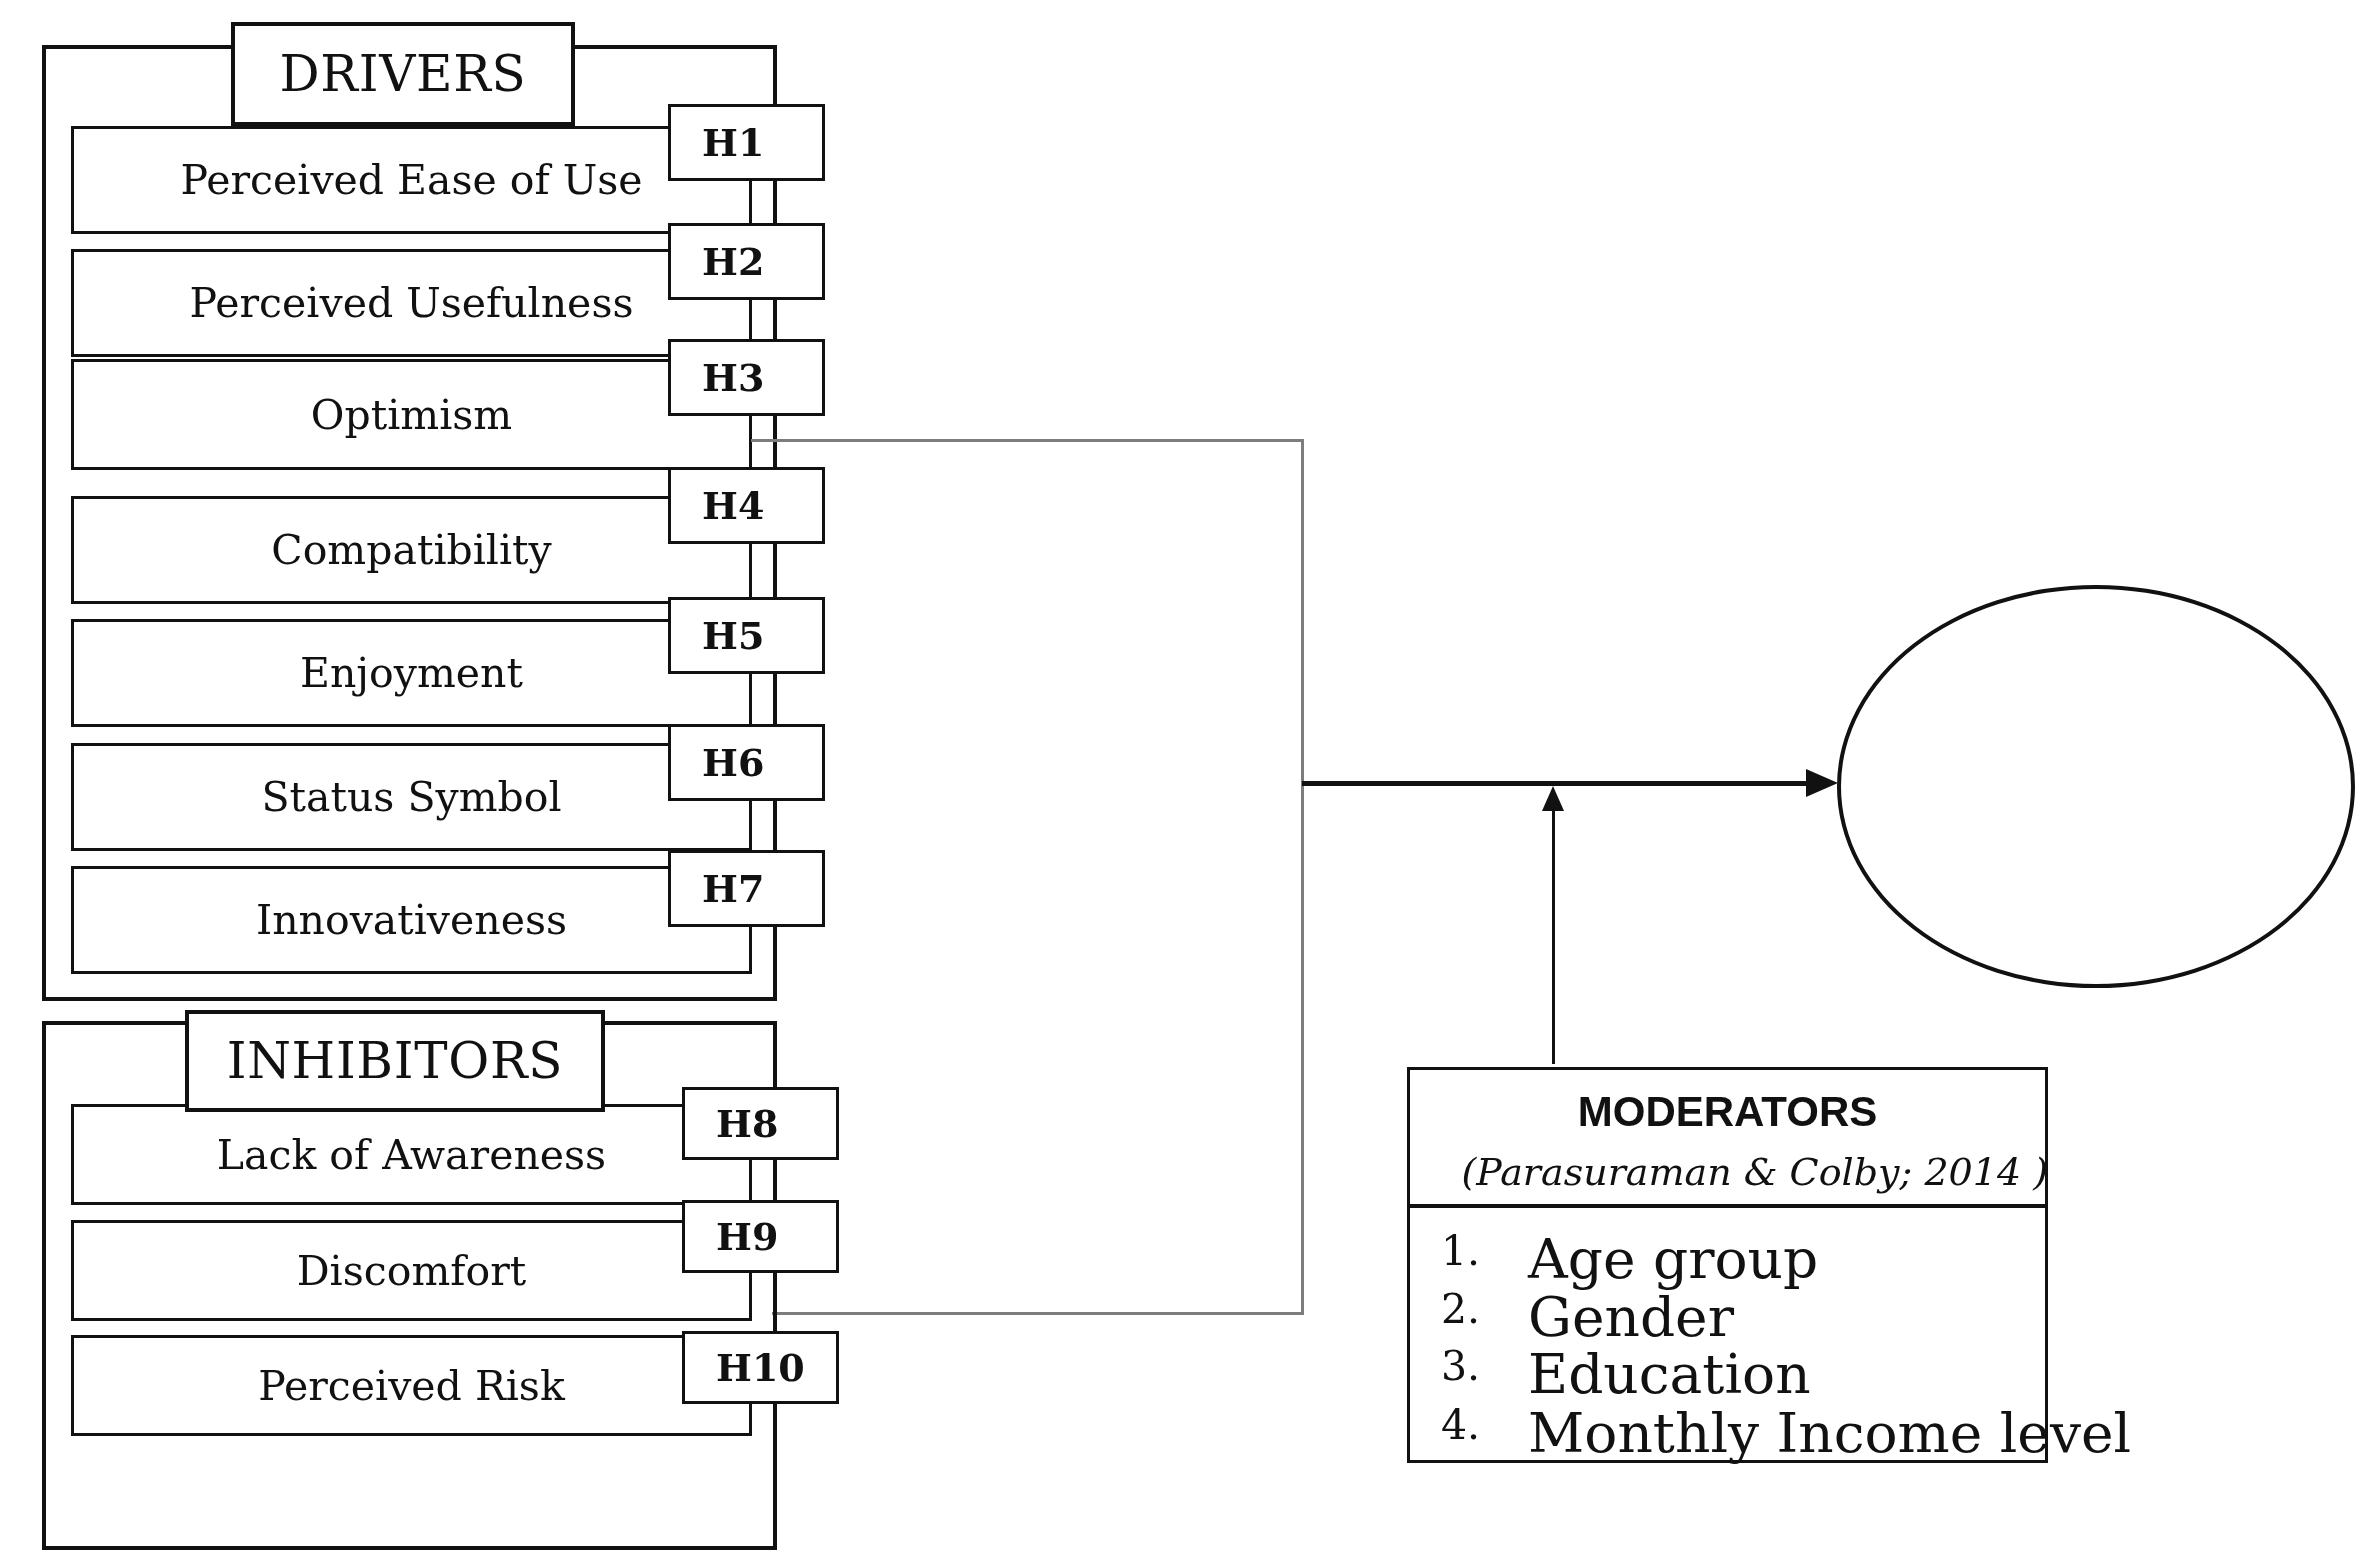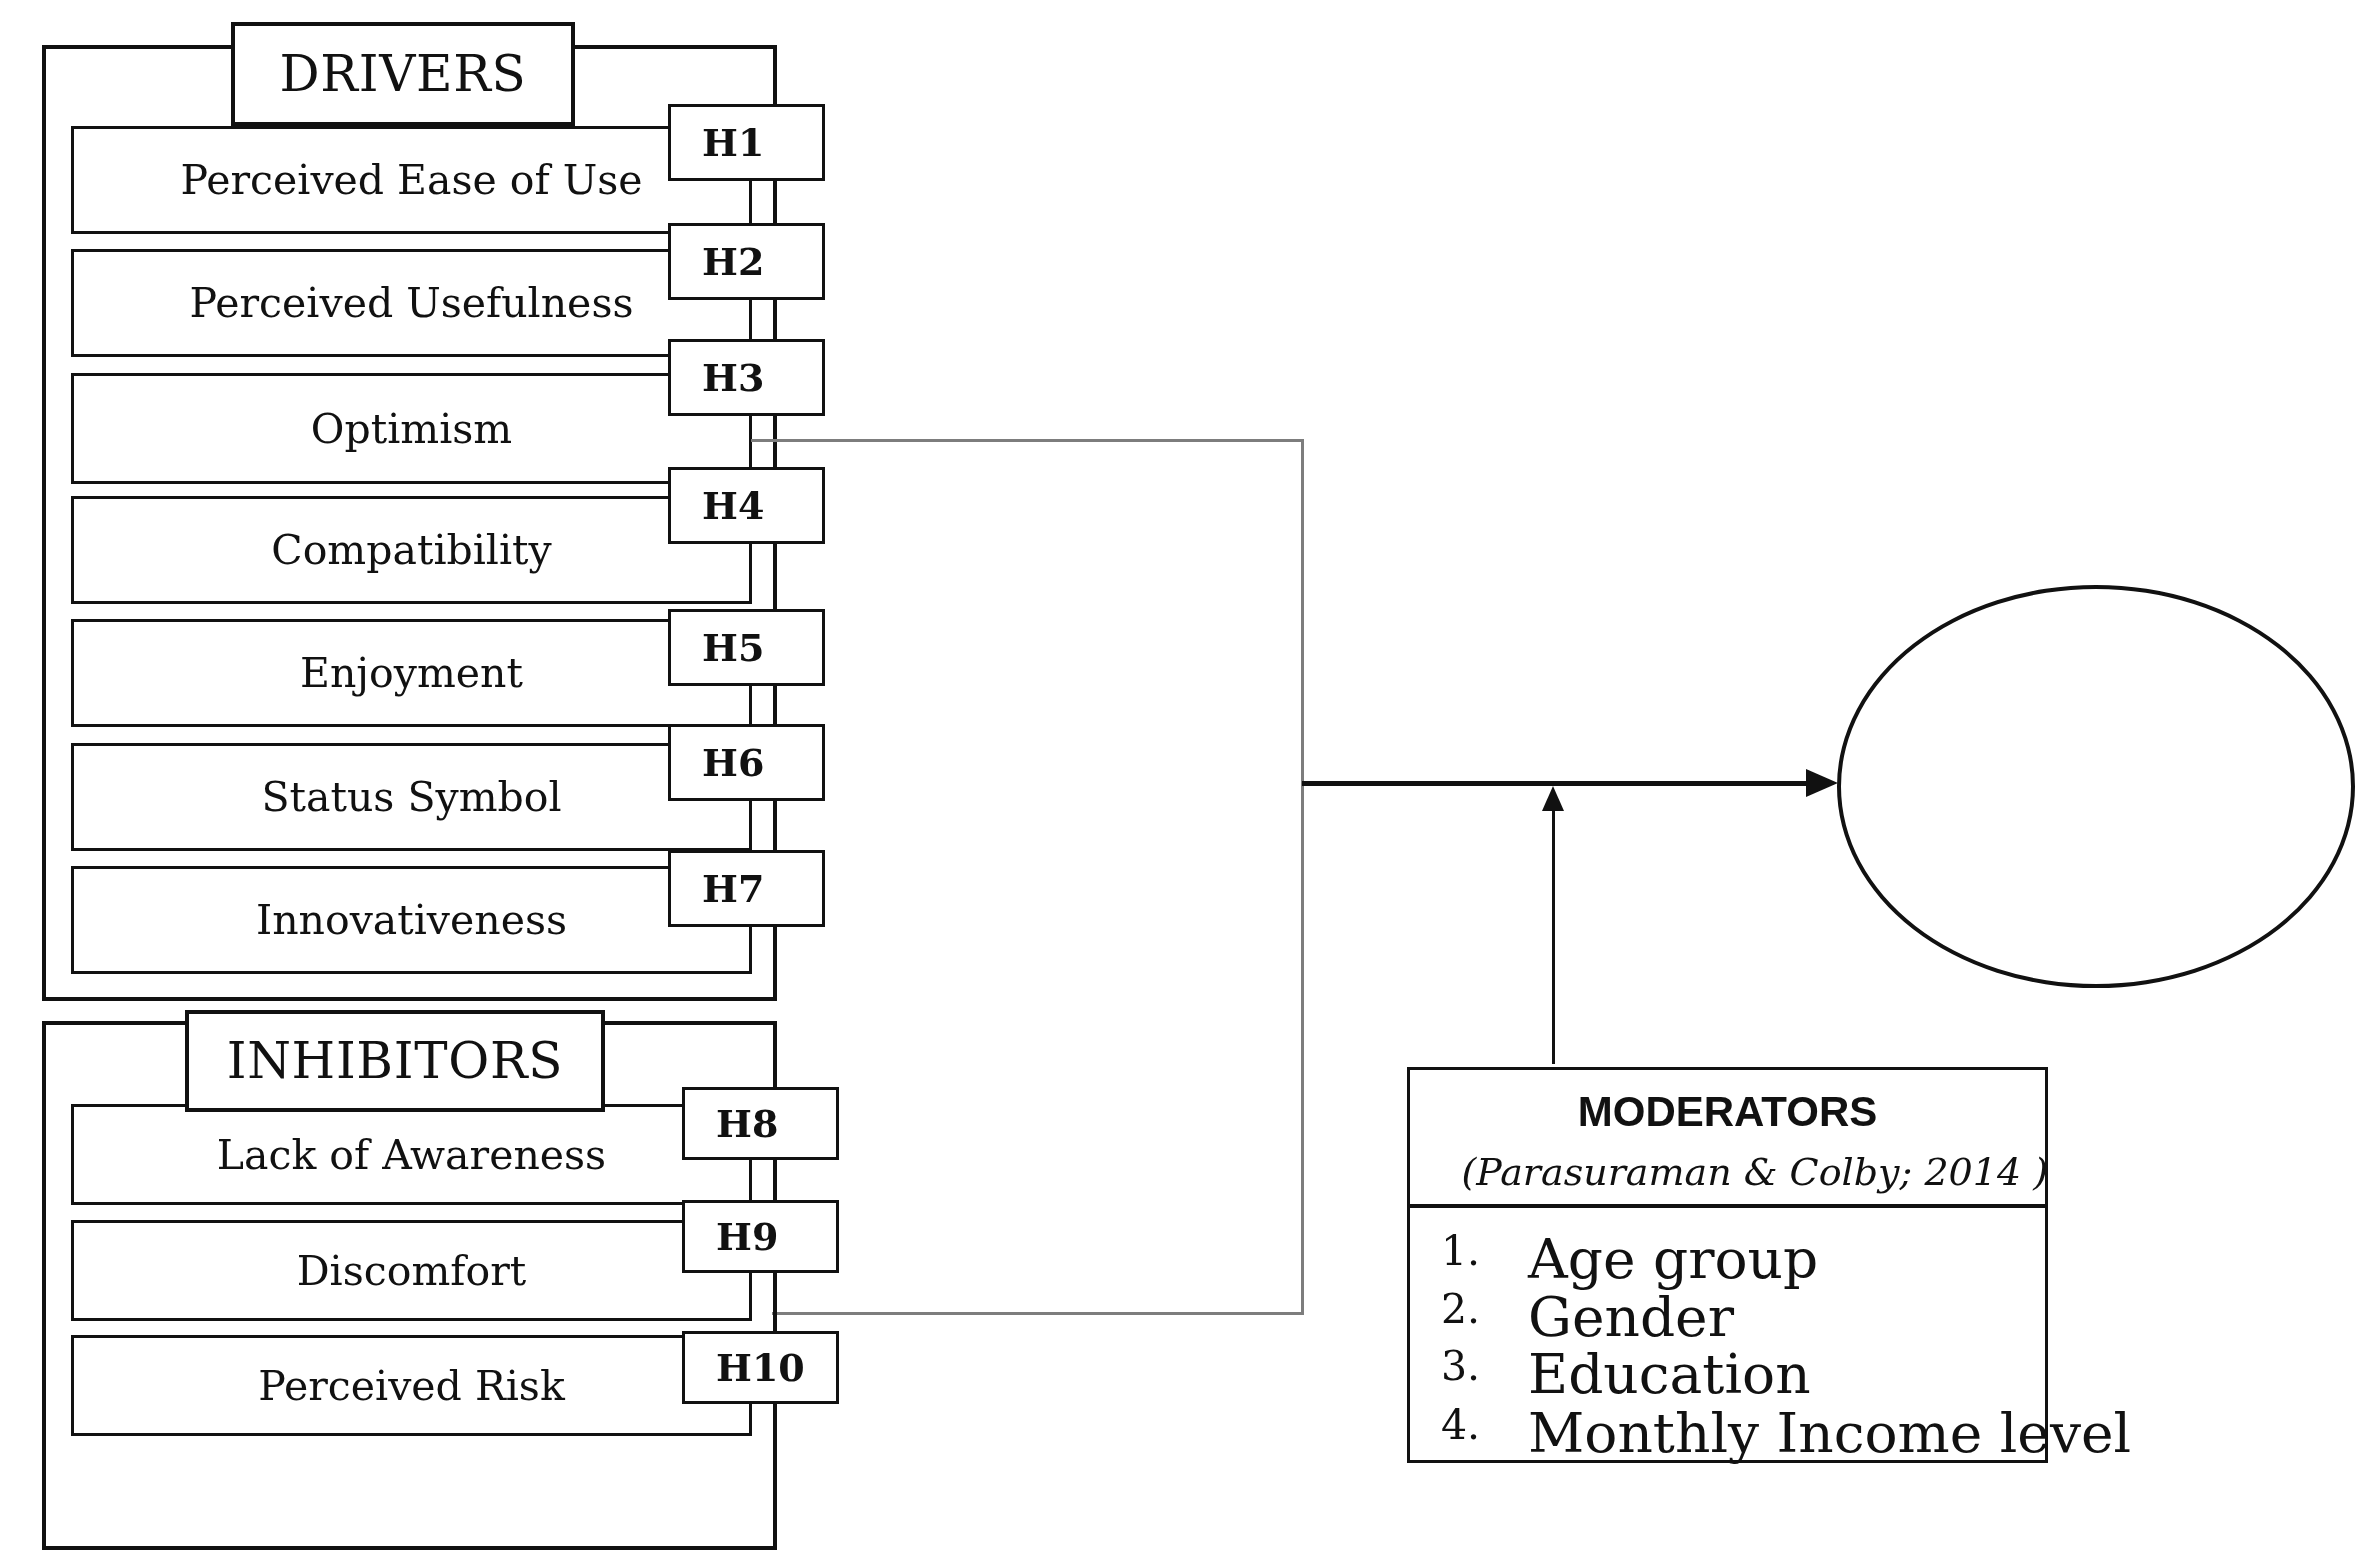--- a/index.html
+++ b/index.html
@@ -66,21 +66,21 @@
 <div class="stage">
 
   <div class="abs group-box" style="left:42px;top:45px;width:735px;height:956px;"></div>
 
   <div class="abs row-box" style="left:71px;top:126px;width:681px;height:108px;">
     <span>Perceived Ease of Use</span>
   </div>
   <div class="abs row-box" style="left:71px;top:249px;width:681px;height:108px;">
     <span>Perceived Usefulness</span>
   </div>
-  <div class="abs row-box" style="left:71px;top:373px;width:681px;height:111px;">
+  <div class="abs row-box" style="left:71px;top:359px;width:681px;height:111px;">
     <span>Optimism</span>
   </div>
   <div class="abs row-box" style="left:71px;top:496px;width:681px;height:108px;">
     <span>Compatibility</span>
   </div>
   <div class="abs row-box" style="left:71px;top:619px;width:681px;height:108px;">
     <span>Enjoyment</span>
   </div>
   <div class="abs row-box" style="left:71px;top:866px;width:681px;height:108px;">
     <span>Innovativeness</span>
@@ -98,21 +98,21 @@
   </div>
   <div class="abs h-box" style="left:668px;top:223px;width:157px;height:77px;">
     <span>H2</span>
   </div>
   <div class="abs h-box" style="left:668px;top:339px;width:157px;height:77px;">
     <span>H3</span>
   </div>
   <div class="abs h-box" style="left:668px;top:467px;width:157px;height:77px;">
     <span>H4</span>
   </div>
-  <div class="abs h-box" style="left:668px;top:597px;width:157px;height:77px;margin-top:12px;">
+  <div class="abs h-box" style="left:668px;top:597px;width:157px;height:77px;">
     <span>H5</span>
   </div>
   <div class="abs h-box" style="left:668px;top:724px;width:157px;height:77px;">
     <span>H6</span>
   </div>
   <div class="abs h-box" style="left:668px;top:850px;width:157px;height:77px;">
     <span>H7</span>
   </div>
 
   <div class="abs title-box" style="left:231px;top:22px;width:344px;height:104px;">

